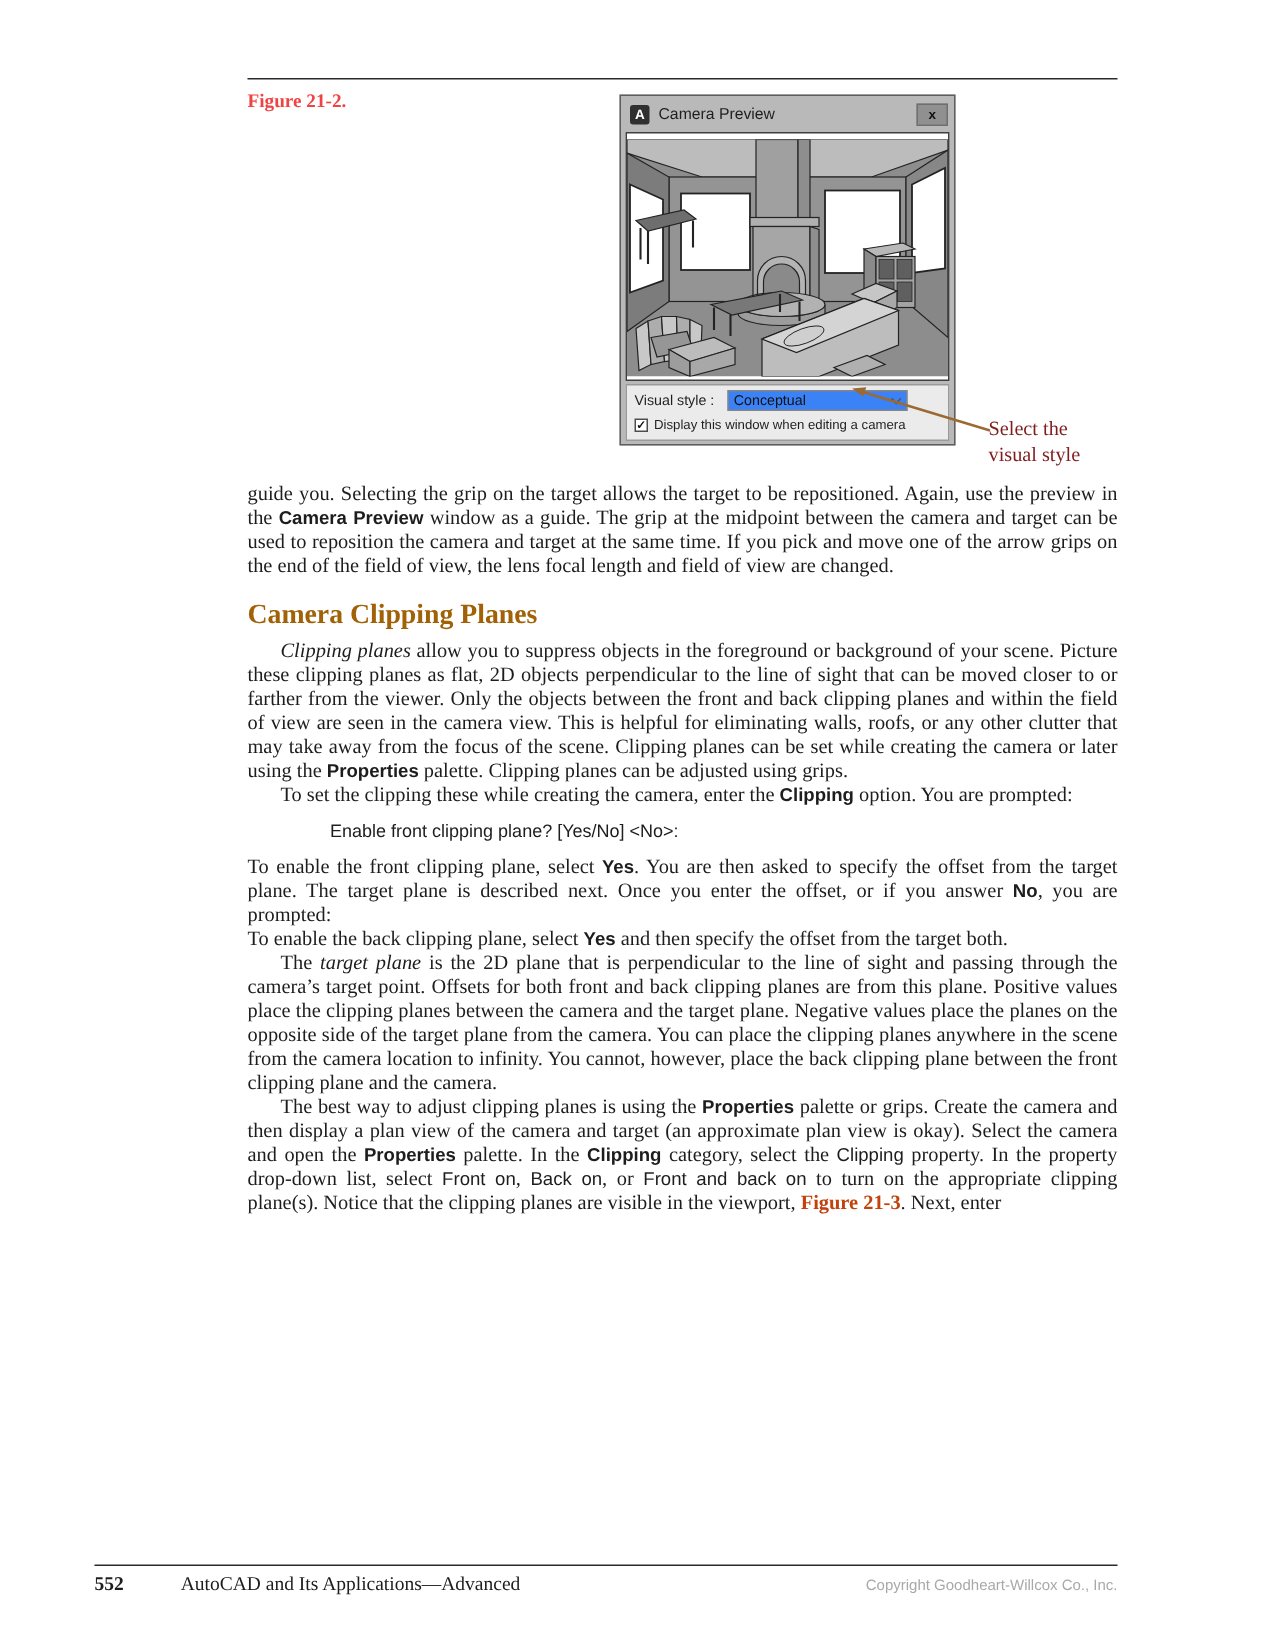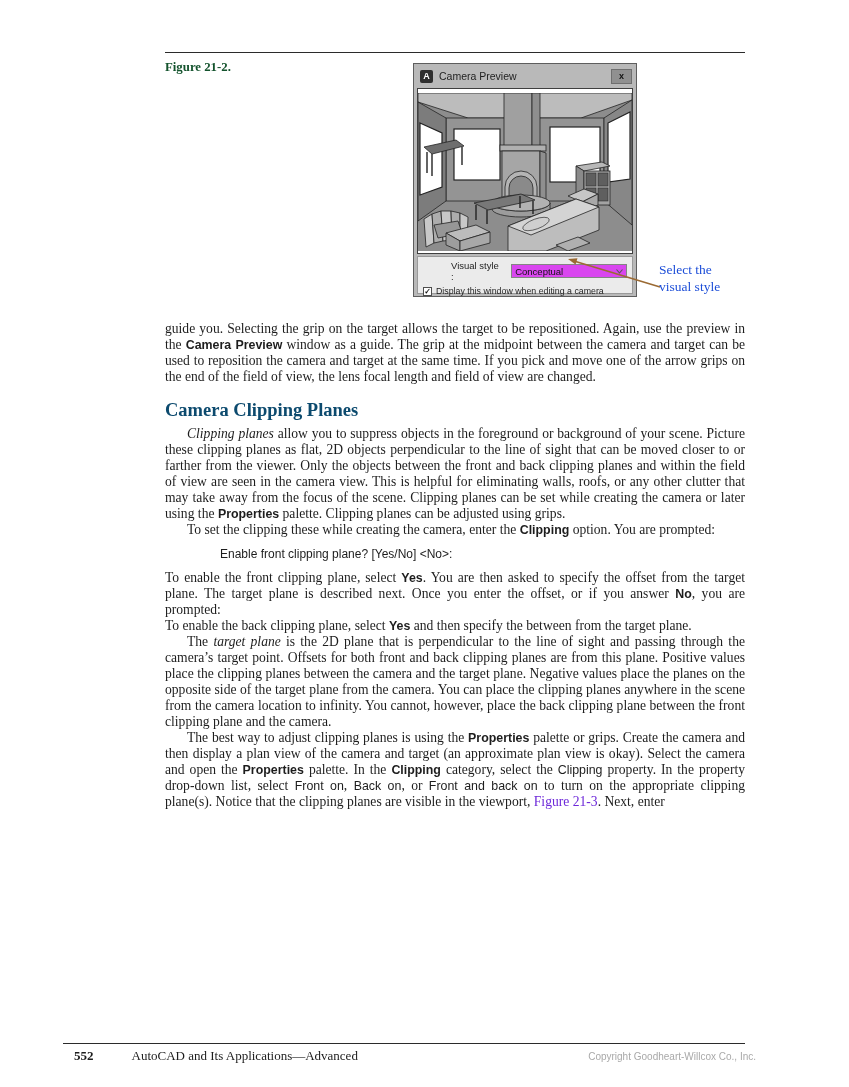--- a/index.html
+++ b/index.html
@@ -5,21 +5,21 @@
   * { margin:0; padding:0; box-sizing:border-box; }
   html,body { background:#ffffff; }
   .page {
     position:relative; width:849px; height:1087px; background:#fff;
     font-family:"Liberation Serif", serif; color:#1d1d1d; overflow:hidden;
   }
   .top-rule { position:absolute; left:165px; top:52px; width:580px; border-top:1.8px solid #2b2b2b; }
 
   
   .figure-caption { position:absolute; left:165px; top:60px; width:128px; }
-  .fig-label { font-weight:bold; font-size:12.8px; color:#14532d; margin-bottom:1px; }
+  .fig-label { font-weight:bold; font-size:12.8px; color:#ef4444; margin-bottom:1px; }
   .fig-text { font-size:12.6px; line-height:15.2px; color:#1d1d1d; }
 
   
   .preview-window {
     position:absolute; left:413px; top:63px; width:224px; height:234px;
     background:#b9b9b9; border:1px solid #5e5e5e; padding:2px 3px 3px;
   }
   .titlebar { height:20px; display:flex; align-items:center; }
   .app-icon {
     width:13px; height:13px; margin-left:3px; background:#2f2f2f; color:#fff;
@@ -27,51 +27,51 @@
   }
   .win-title { flex:1; margin-left:6px; font:10.5px "Liberation Sans", sans-serif; color:#1f1f1f; }
   .close-btn {
     width:21px; height:15px; margin-right:1px; background:#909090; border:1px solid #6f6f6f;
     font:bold 9px/13px "Liberation Sans", sans-serif; color:#111; text-align:center;
   }
   .image-area { margin-top:2px; height:166px; background:#fff; border:1px solid #3f3f3f; padding-top:4px; }
   .scene { display:block; width:100%; height:158px; }
   .bottom-panel { margin-top:2px; height:38px; background:#ebebeb; border:1px solid #9a9a9a; padding:3px 5px 0 5px; }
   .vs-row { display:flex; align-items:center; }
-  .vs-label { font:9.5px "Liberation Sans", sans-serif; color:#1f1f1f;margin-left:28px; }
+  .vs-label { font:9.5px "Liberation Sans", sans-serif; color:#1f1f1f; }
   .vs-dropdown {
-    margin-left:9px; width:120px; height:14px; background:#d946ef; border:1px solid #848484;
+    margin-left:9px; width:120px; height:14px; background:#3b82f6; border:1px solid #848484;
     display:flex; align-items:center; justify-content:space-between; padding:0 3px;
     font:9.5px "Liberation Sans", sans-serif; color:#111;
   }
   .cb-row { margin-top:4px; display:flex; align-items:center; }
   .checkbox {
     width:9px; height:9px; background:#fff; border:1px solid #4d4d4d;
     font:bold 8px/8px "Liberation Sans", sans-serif; text-align:center; color:#111;
   }
   .cb-label { margin-left:4px; font:8.8px "Liberation Sans", sans-serif; color:#1f1f1f; }
 
   
-  .annotation { position:absolute; left:659px; top:262px; font-size:13.5px; line-height:16.5px; color:#1d4ed8; }
+  .annotation { position:absolute; left:659px; top:278px; font-size:13.5px; line-height:16.5px; color:#7f1d1d; }
   .callout-arrow { position:absolute; left:560px; top:253px; width:108px; height:40px; }
 
   
   .body-copy { position:absolute; left:165px; top:321px; width:580px; font-size:13.6px; line-height:16px; }
   .body-para { text-align:justify; }
   .body-para.indent { text-indent:22px; }
-  .section-heading { font-size:18.5px; font-weight:bold; color:#0c4a6e; margin:17px 0 8px 0; font-family:"Liberation Serif", serif; }
+  .section-heading { font-size:18.5px; font-weight:bold; color:#a16207; margin:17px 0 8px 0; font-family:"Liberation Serif", serif; }
   .prompt { font:12px "Liberation Sans", sans-serif; margin:9px 0 9px 55px; color:#1d1d1d; }
   .r-bs { font-family:"Liberation Sans", sans-serif; font-weight:bold; font-size:12.4px; }
   .r-bi { font-weight:normal; font-style:italic; }
   .r-sn { font-family:"Liberation Sans", sans-serif; font-size:12.4px; }
-  .r-fig { font-weight:normal; color:#6d28d9; }
+  .r-fig { font-weight:bold; color:#c2410c; }
 
   
   .footer-rule { position:absolute; left:63px; top:1043px; width:682px; border-top:1.8px solid #2b2b2b; }
-  .footer { position:absolute; left:74px; top:1048px; width:682px; display:flex; align-items:baseline;text-align:right; }
+  .footer { position:absolute; left:63px; top:1048px; width:682px; display:flex; align-items:baseline;text-align:right; }
   .footer-page { font-weight:bold; font-size:13px; }
   .footer-book { margin-left:38px; font-size:13px; }
   .footer-copy { margin-left:auto; font:10px "Liberation Sans", sans-serif; color:#a9a9a9; }
 </style>
 </head>
 <body>
 
 <div class="page">
 
   <div class="top-rule"></div>
@@ -192,21 +192,21 @@
     <div>visual style</div>
   </div>
 
   <div class="body-copy">
       <p class="body-para"><span>guide you. Selecting the grip on the target allows the target to be repositioned. Again, use the preview in the </span><span class="r-bs">Camera Preview</span><span> window as a guide. The grip at the midpoint between the camera and target can be used to reposition the camera and target at the same time. If you pick and move one of the arrow grips on the end of the field of view, the lens focal length and field of view are changed.</span></p>
       <h2 class="section-heading">Camera Clipping Planes</h2>
       <p class="body-para indent"><span class="r-bi">Clipping planes</span><span> allow you to suppress objects in the foreground or background of your scene. Picture these clipping planes as flat, 2D objects perpendicular to the line of sight that can be moved closer to or farther from the viewer. Only the objects between the front and back clipping planes and within the field of view are seen in the camera view. This is helpful for eliminating walls, roofs, or any other clutter that may take away from the focus of the scene. Clipping planes can be set while creating the camera or later using the </span><span class="r-bs">Properties</span><span> palette. Clipping planes can be adjusted using grips.</span></p>
       <p class="body-para indent"><span>To set the clipping these while creating the camera, enter the </span><span class="r-bs">Clipping</span><span> option. You are prompted:</span></p>
       <p class="prompt">Enable front clipping plane? [Yes/No] &lt;No&gt;:</p>
       <p class="body-para"><span>To enable the front clipping plane, select </span><span class="r-bs">Yes</span><span>. You are then asked to specify the offset from the target plane. The target plane is described next. Once you enter the offset, or if you answer </span><span class="r-bs">No</span><span>, you are prompted:</span></p>
-      <p class="body-para"><span>To enable the back clipping plane, select </span><span class="r-bs">Yes</span><span> and then specify the between from the target plane.</span></p>
+      <p class="body-para"><span>To enable the back clipping plane, select </span><span class="r-bs">Yes</span><span> and then specify the offset from the target both.</span></p>
       <p class="body-para indent"><span>The </span><span class="r-bi">target plane</span><span> is the 2D plane that is perpendicular to the line of sight and passing through the camera’s target point. Offsets for both front and back clipping planes are from this plane. Positive values place the clipping planes between the camera and the target plane. Negative values place the planes on the opposite side of the target plane from the camera. You can place the clipping planes anywhere in the scene from the camera location to infinity. You cannot, however, place the back clipping plane between the front clipping plane and the camera.</span></p>
       <p class="body-para indent"><span>The best way to adjust clipping planes is using the </span><span class="r-bs">Properties</span><span> palette or grips. Create the camera and then display a plan view of the camera and target (an approximate plan view is okay). Select the camera and open the </span><span class="r-bs">Properties</span><span> palette. In the </span><span class="r-bs">Clipping</span><span> category, select the </span><span class="r-sn">Clipping</span><span> property. In the property drop-down list, select </span><span class="r-sn">Front on</span><span>, </span><span class="r-sn">Back on</span><span>, or </span><span class="r-sn">Front and back on</span><span> to turn on the appropriate clipping plane(s). Notice that the clipping planes are visible in the viewport, </span><span class="r-fig">Figure 21-3</span><span>. Next, enter</span></p>
     </div>
 
   <div class="footer-rule"></div>
   <div class="footer">
     <span class="footer-page">552</span>
     <span class="footer-book">AutoCAD and Its Applications—Advanced</span>
     <span class="footer-copy">Copyright Goodheart-Willcox Co., Inc.</span>
   </div>

